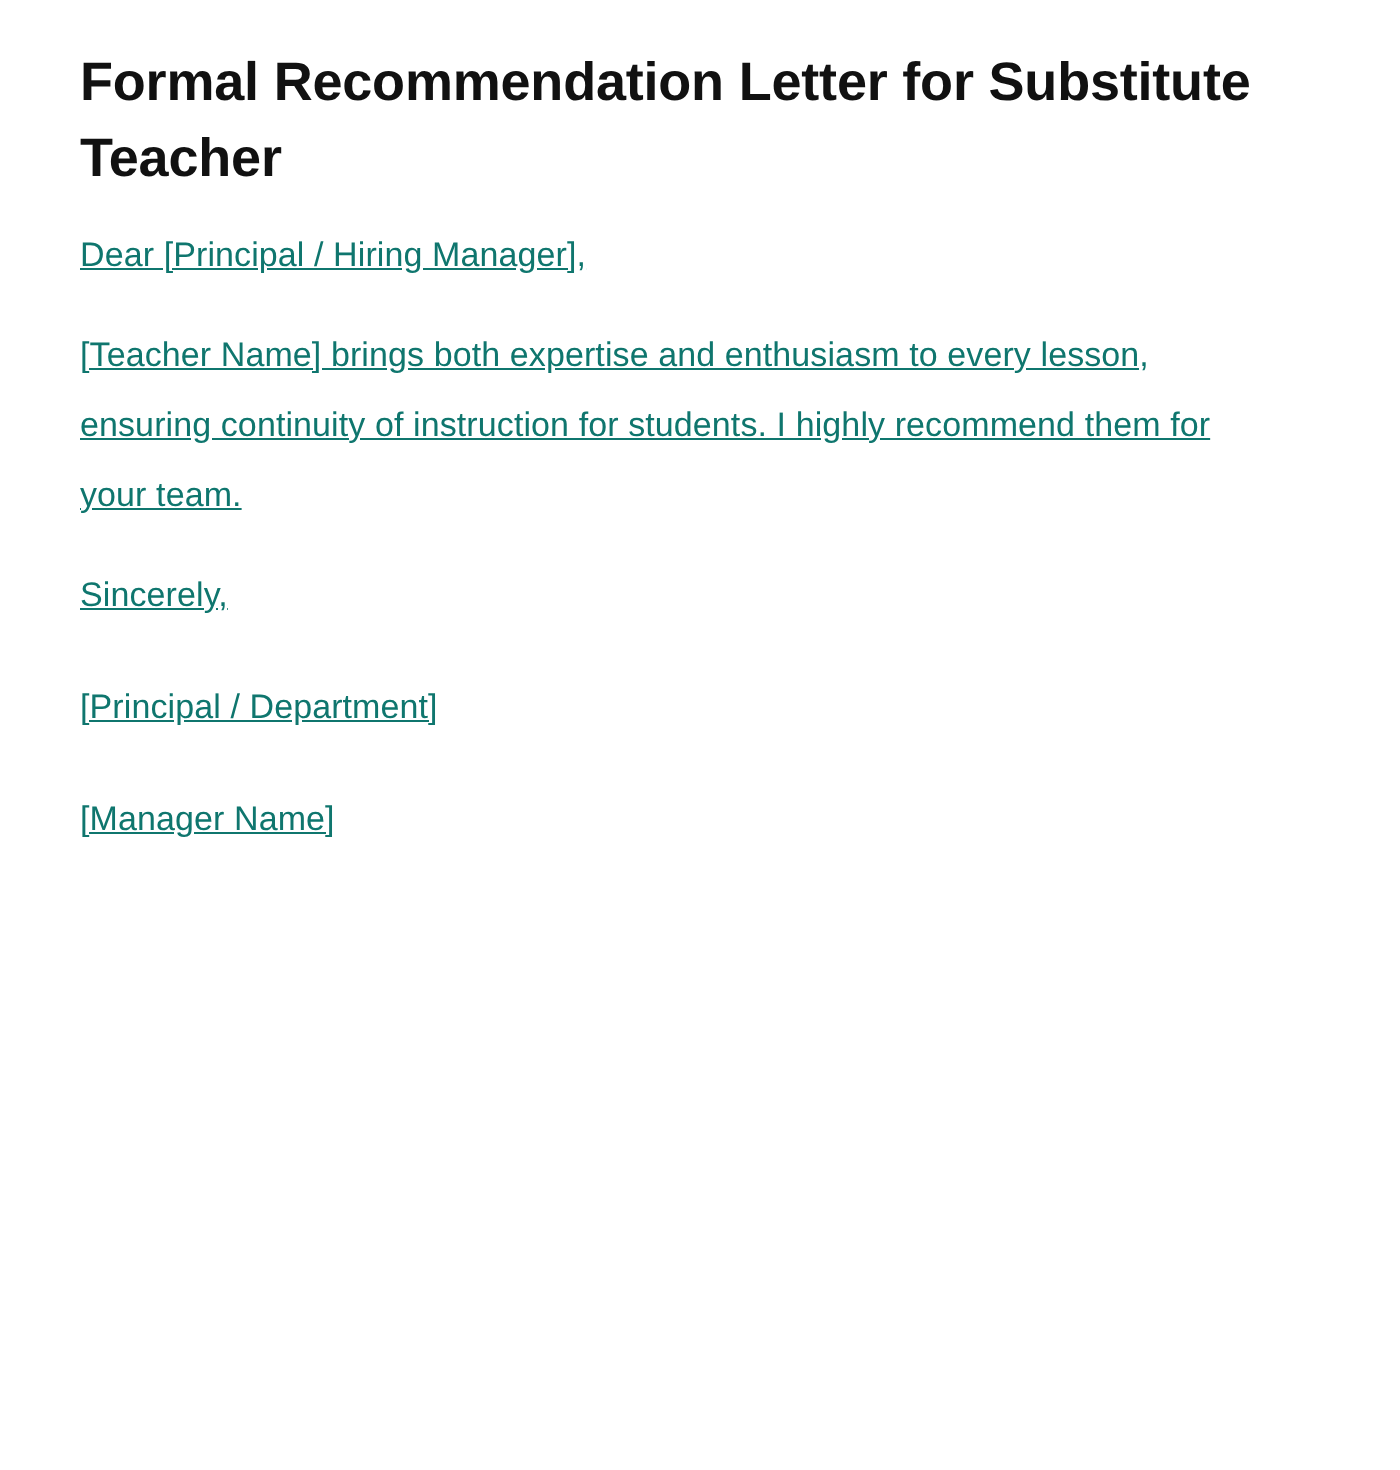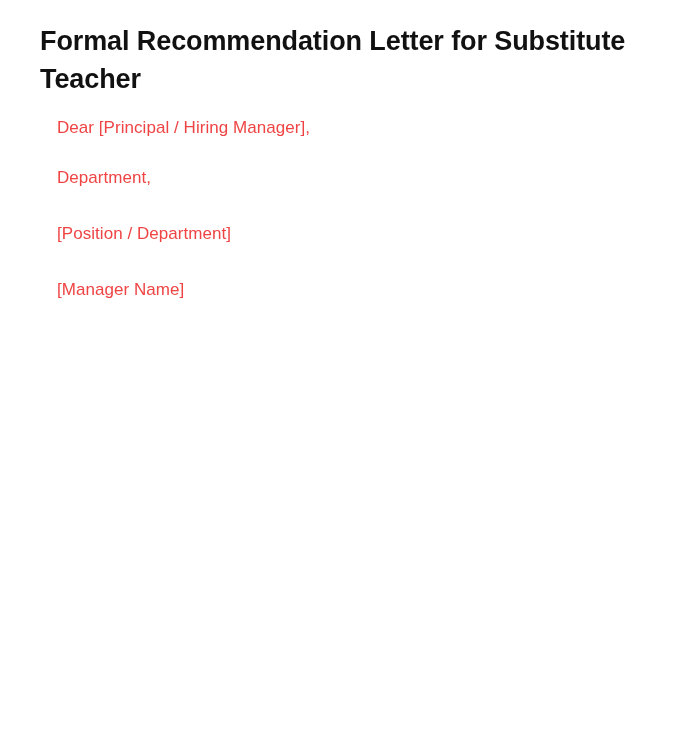--- a/index.html
+++ b/index.html
@@ -37,29 +37,30 @@
     color: #111111;
     word-wrap: break-word;
   }
 
   .body-block {
     width: 602px;
     padding-top: 12px;
   }
 
   .doc-para {
-    margin: 0 0 15px 17px;
+    margin: 0 0 15px 0;
     padding: 0;
     width: 602px;
     font-size: 17px;
     line-height: 35px;
     font-weight: 400;
-    color: #ef4444;
+    color: #0f766e;
     letter-spacing: 0.05px;
     word-wrap: break-word;
+    text-decoration: underline;
   }
 
   .doc-para.sig-line {
     margin-bottom: 21px;
   }
 
   .doc-para:last-child {
     margin-bottom: 0;
   }
 </style>
@@ -68,22 +69,23 @@
 
 <div class="document">
 
   <h1 class="doc-title">Formal Recommendation Letter for Substitute Teacher</h1>
 
   <div class="body-block">
 
     <p class="doc-para">Dear [Principal / Hiring Manager],</p>
 
 
+    <p class="doc-para">[Teacher Name] brings both expertise and enthusiasm to every lesson, ensuring continuity of instruction for students. I highly recommend them for your team.</p>
 
-    <p class="doc-para sig-line">Department,</p>
+    <p class="doc-para sig-line">Sincerely,</p>
 
 
-    <p class="doc-para sig-line">[Position / Department]</p>
+    <p class="doc-para sig-line">[Principal / Department]</p>
 
     <p class="doc-para sig-line">[Manager Name]</p>
 
   </div>
 </div>
 
 </body></html>

